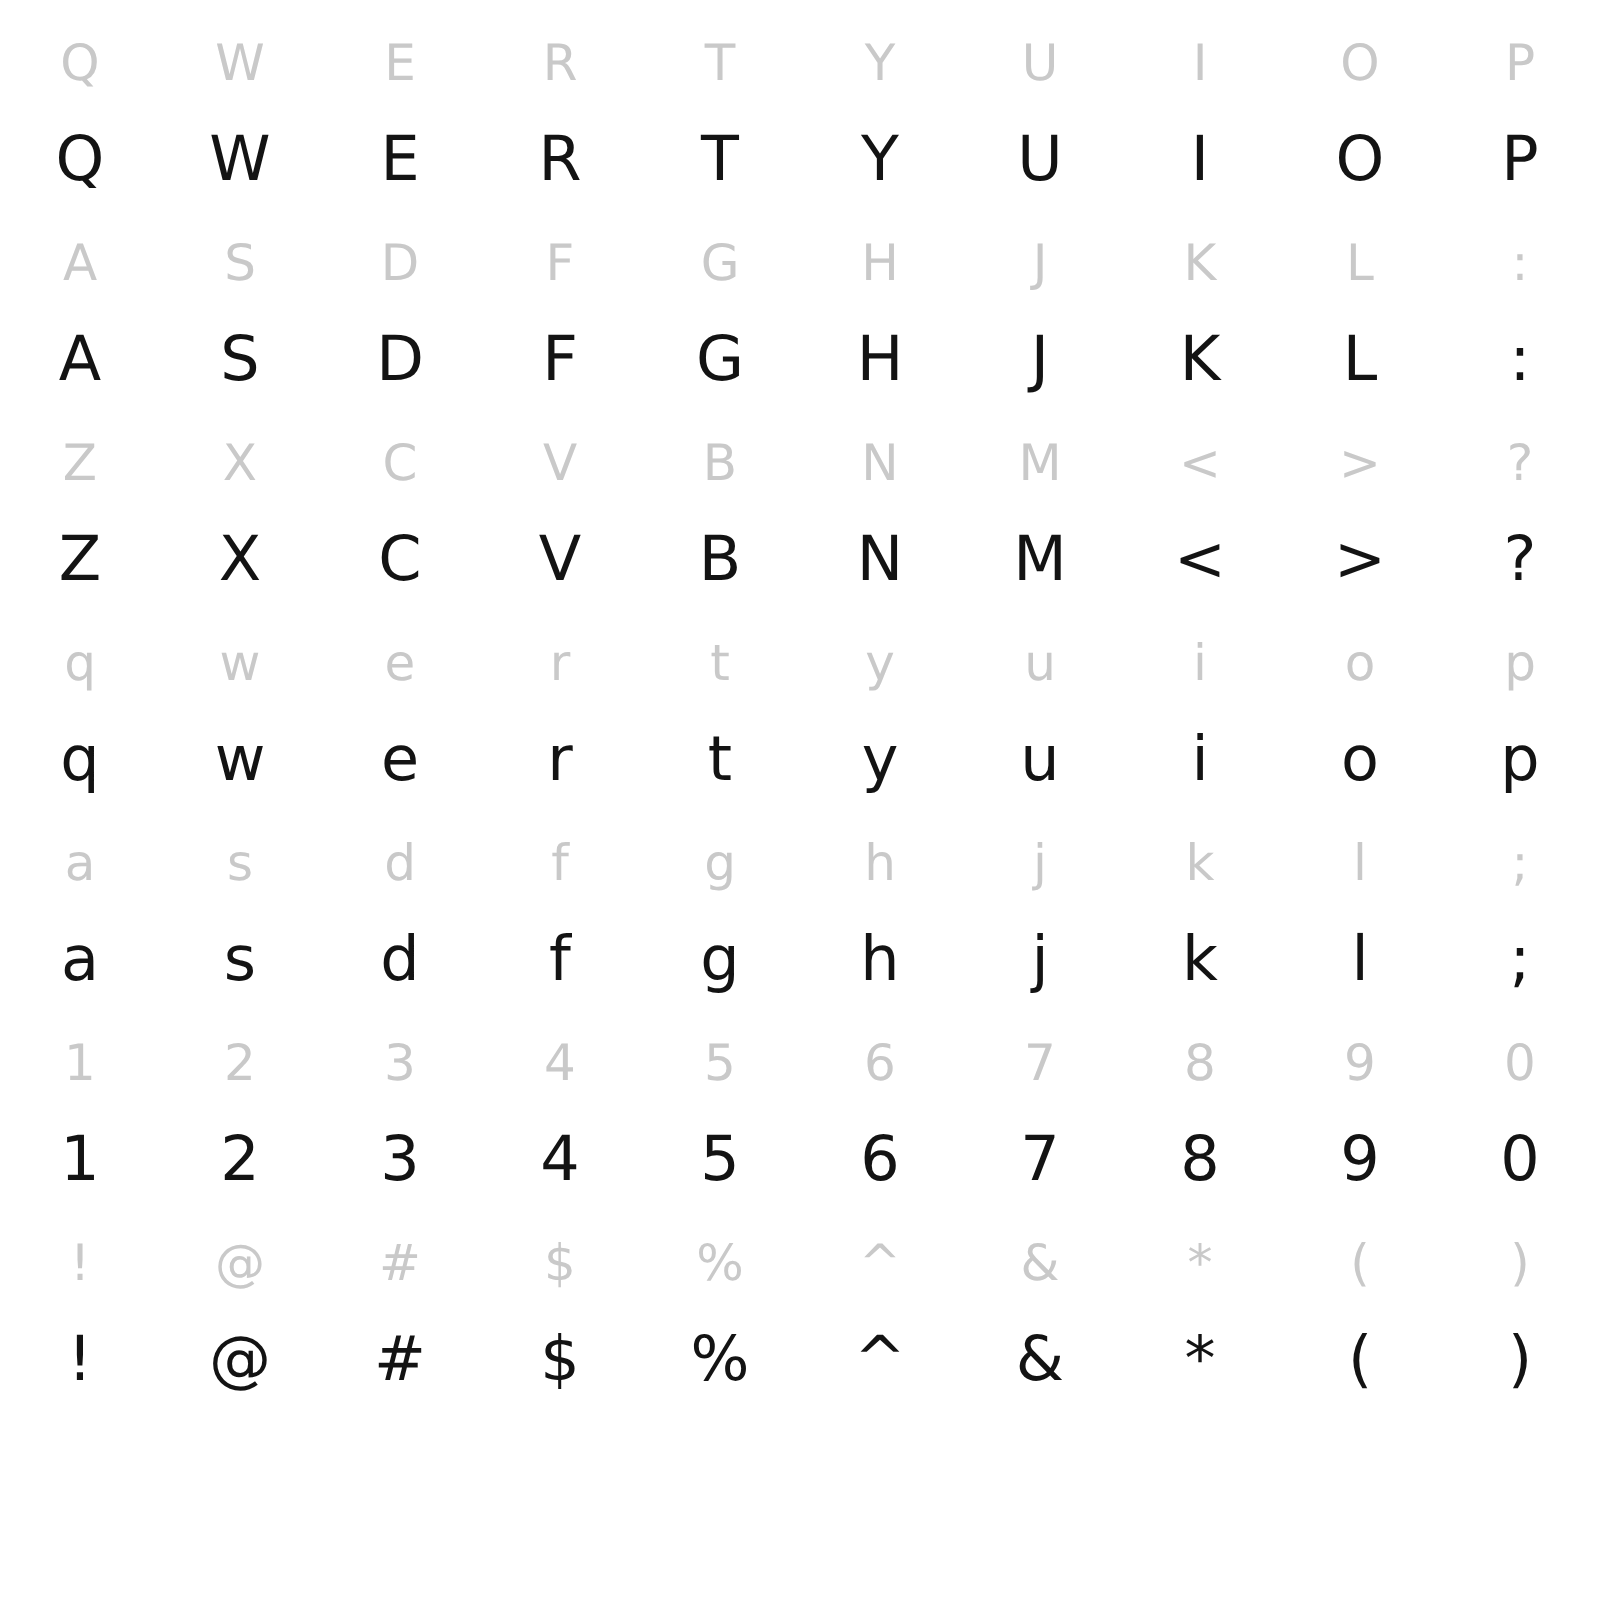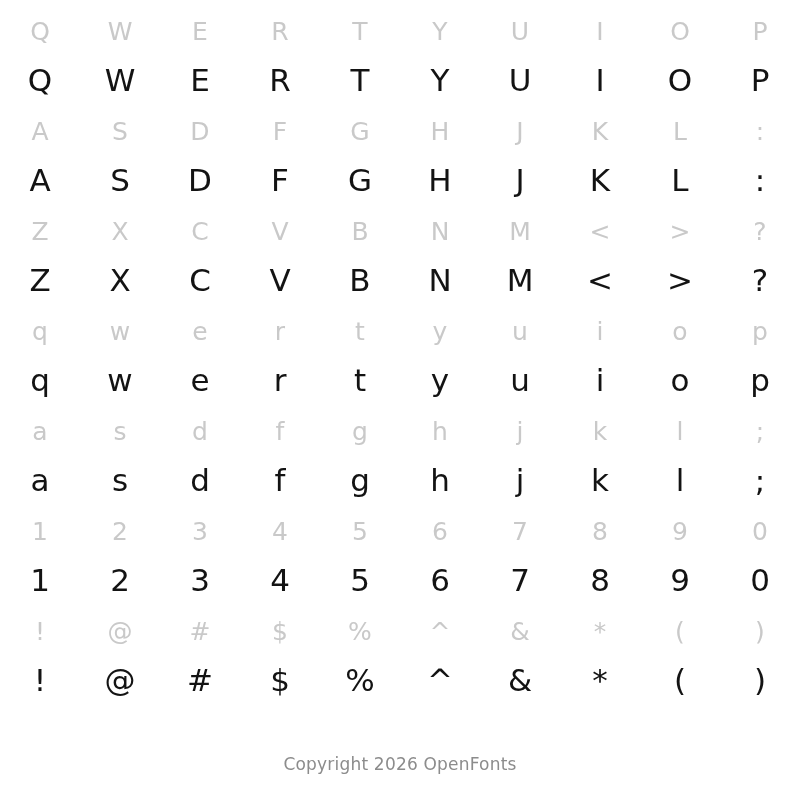--- a/index.html
+++ b/index.html
@@ -240,15 +240,14 @@
         <div class="cell">$</div>
         <div class="cell">%</div>
         <div class="cell">^</div>
         <div class="cell">&amp;</div>
         <div class="cell">*</div>
         <div class="cell">(</div>
         <div class="cell">)</div>
       </div>
     </div>
 
-  <div class="copyright">Copyright 2026 OpenFonts</div>
 
 </div>
 
 </body></html>

